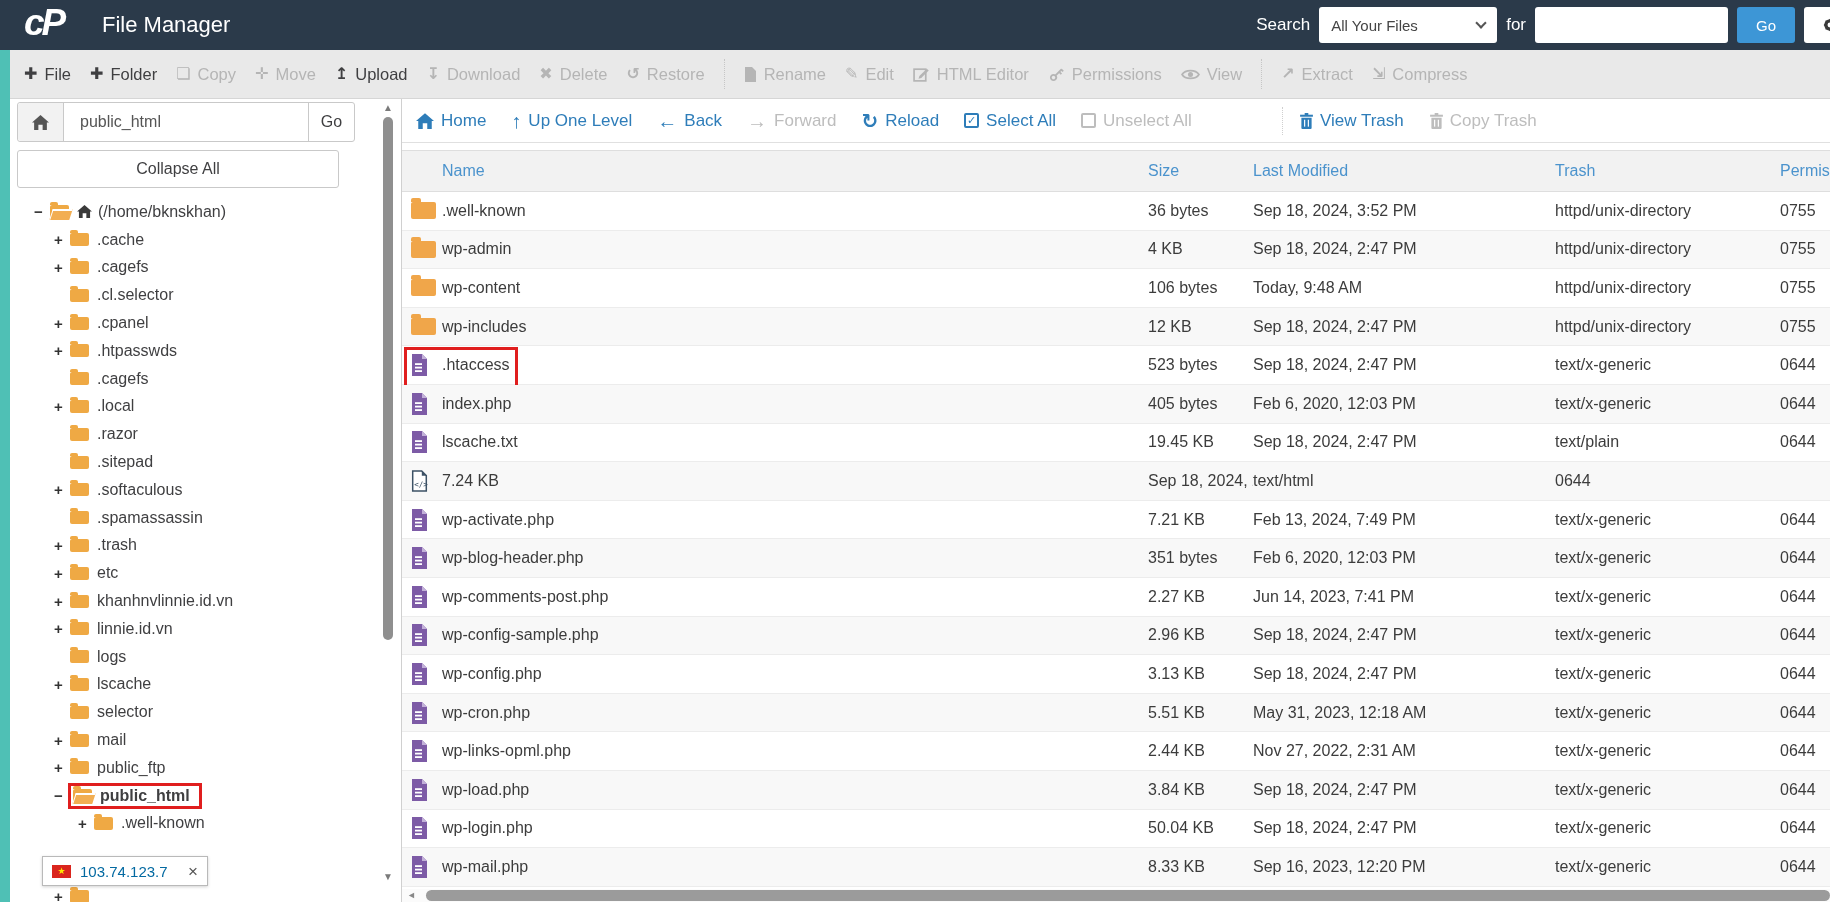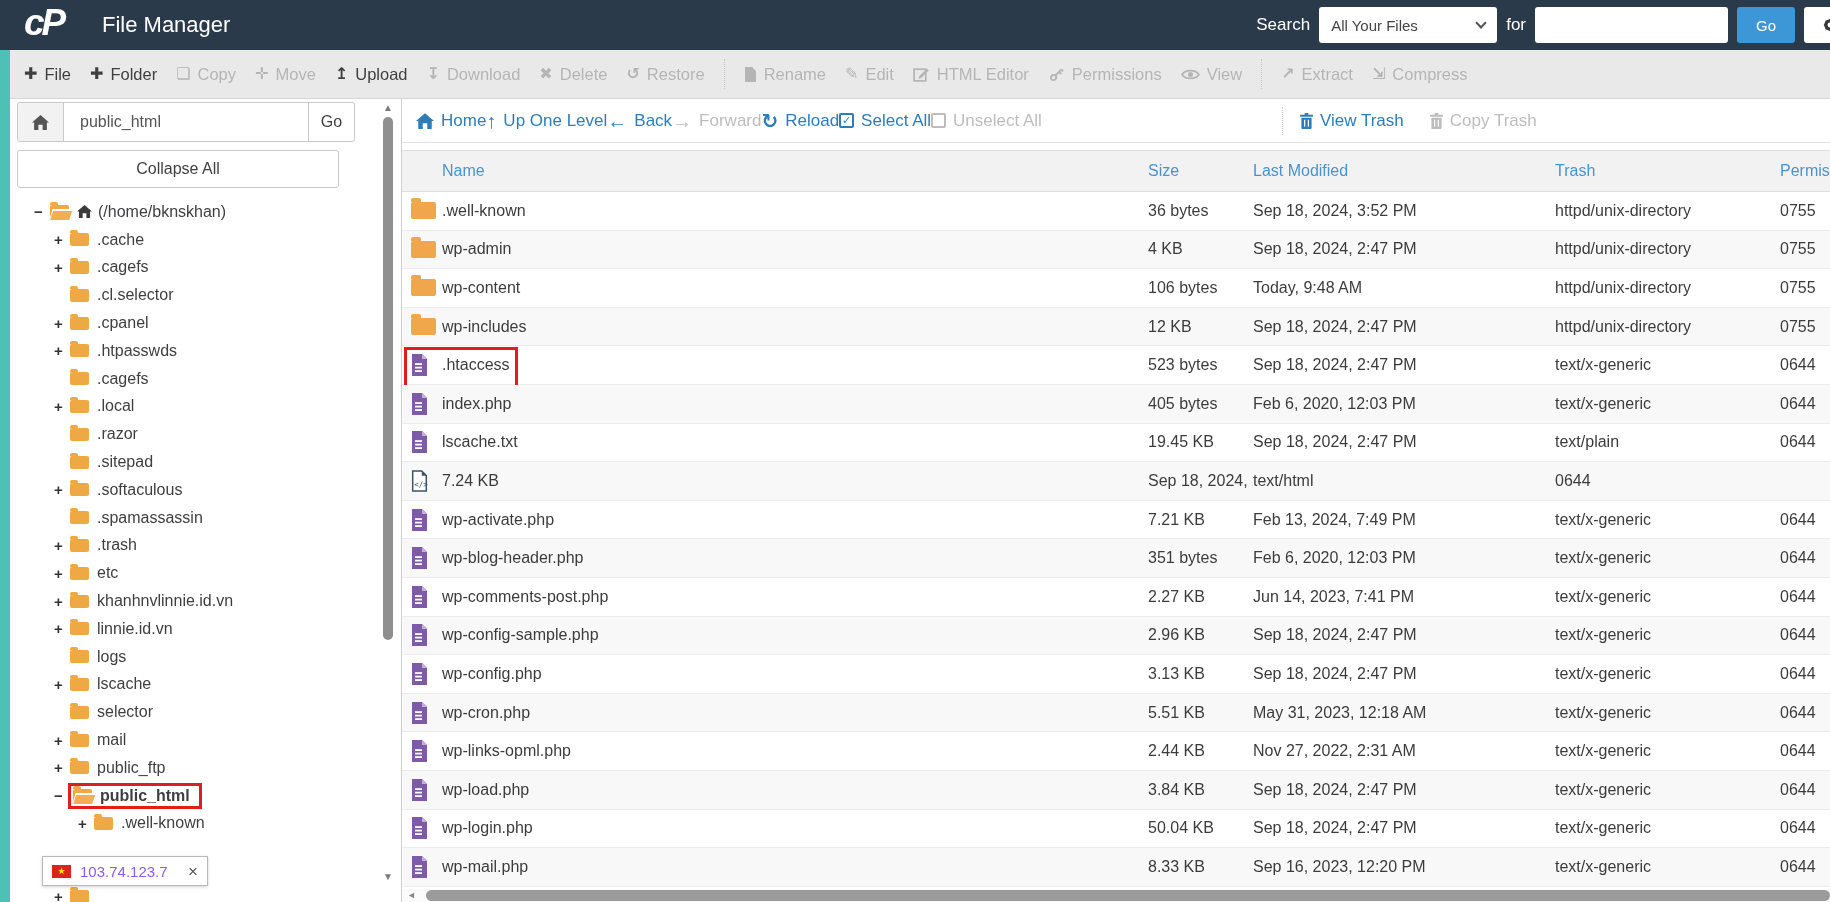--- a/index.html
+++ b/index.html
@@ -52,32 +52,32 @@
   .t-folder.open::after{content:"";position:absolute;left:1px;top:4px;width:19px;height:9px;background:#f2ae52;
     border-top:2px solid #fff;border-left:1px solid #fff;transform:skewX(-18deg);}
   .t-home{margin-right:6px;display:flex;color:#3a3a3a;}
   .red-wrap{display:flex;align-items:center;border:3px solid #e01e1e;padding:1px 9px 1px 2px;margin-left:-2px;}
   .red-wrap .tree-label{font-weight:bold;}
   .partial-row{position:absolute;left:44px;top:789px;display:flex;align-items:center;}
 
   .ip-pop{position:absolute;left:32px;top:757px;width:166px;height:30px;background:#fff;border:1px solid #b9b9b9;
     display:flex;align-items:center;gap:9px;padding:0 9px;box-shadow:0 1px 3px rgba(0,0,0,.18);z-index:9;}
   .flag{width:19px;height:13px;background:#da251d;display:flex;align-items:center;justify-content:center;color:#ffe600;font-size:9px;line-height:1;}
-  .ip-text{font-size:15px;color:#8b5cf6;text-align:right;}
+  .ip-text{font-size:15px;color:#0369a1;text-align:right;}
   .ip-close{margin-left:auto;font-size:17px;color:#555;line-height:1;cursor:pointer;}
 
   
   .vscroll{position:absolute;left:370px;top:0;width:16px;height:803px;}
   .vs-up{position:absolute;top:3px;left:3px;font-size:10px;color:#7a7a7a;}
   .vs-thumb{position:absolute;left:3px;top:18px;width:10px;height:523px;background:#8f8f8f;border-radius:6px;}
   .vs-down{position:absolute;top:772px;left:3px;font-size:10px;color:#7a7a7a;}
 
   
   .main{position:absolute;left:402px;top:99px;width:1428px;height:803px;background:#fff;overflow:hidden;}
-  .mnav{position:relative;height:44px;border-bottom:1px solid #e0e0e0;display:flex;align-items:center;padding-left:14px;font-size:17px;}
+  .mnav{position:relative;height:44px;border-bottom:1px solid #e0e0e0;display:flex;align-items:center;gap:25px;padding-left:14px;font-size:17px;}
   .mnav-item{display:flex;align-items:center;gap:7px;color:#2e7db9;white-space:nowrap;cursor:pointer;}
   .mnav-item.disabled{color:#bdbdbd;cursor:default;}
   .mnav-item .g{font-weight:bold;font-size:19px;line-height:1;}
   .mnav-div{position:absolute;left:880px;top:8px;width:1px;height:28px;border-left:1px dotted #cfcfcf;}
   .mnav-right{position:absolute;left:898px;top:0;height:44px;display:flex;align-items:center;gap:26px;}
   .cbx{width:15px;height:15px;border:2px solid currentColor;border-radius:2px;display:inline-flex;align-items:center;justify-content:center;}
   .cbx .tick{font-size:11px;font-weight:bold;line-height:1;}
 
   .mtable{position:absolute;left:0;top:51px;width:1500px;}
   .mt-header,.mt-row{display:grid;grid-template-columns:40px 706px 105px 302px 225px 120px;align-items:center;}

